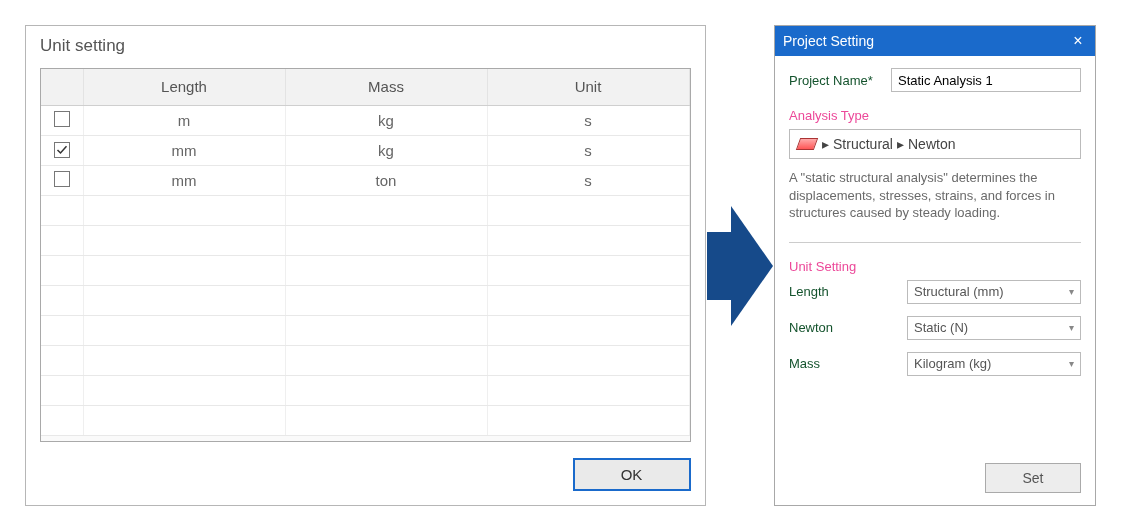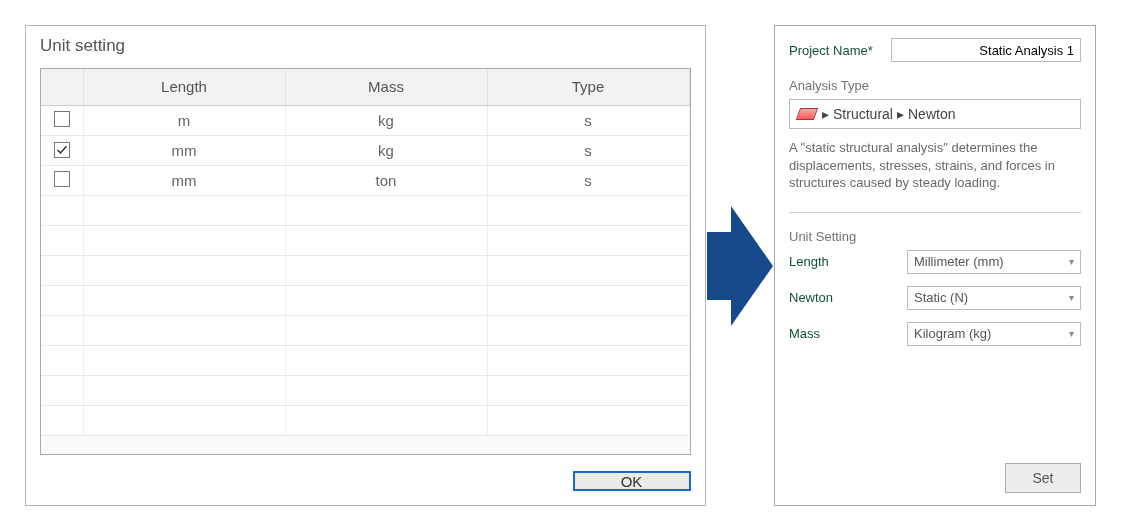--- a/index.html
+++ b/index.html
@@ -80,21 +80,21 @@
   .chkbox.checked svg { display:block; }
 
   .button-row {
     display:flex;
     justify-content: flex-end;
     gap: 16px;
     margin-top: 16px;
   }
   .btn {
     min-width: 118px;
-    height: 20px;
+    height: 33px;
     background: #eee;
     border: 1px solid #aaa;
     font-size: 15px;
     color: #333;
     display:flex; align-items:center; justify-content:center;
     cursor:pointer;
   }
   .btn.primary {
     border: 2px solid #1a6acb;
     background: #eaeaea;
@@ -165,23 +165,22 @@
     gap: 10px;
   }
   .field-label { width: 108px; color:#14532d; }
   .field-input {
     flex:1;
     border:1px solid #bbb;
     height:24px;
     padding: 0 6px;
     font-size:13px;
     background:#fff;
-    text-align:right;
-  }
-  .section-label { color:#737373; margin: 4px 0 6px 0; }
+  }
+  .section-label { color:#ec4899; margin: 4px 0 6px 0; }
 
   .analysis-box {
     border:1px solid #bbb;
     padding: 6px 8px;
     display:flex;
     align-items:center;
     gap:6px;
     font-size:14px;
     color:#444;
     background:#fff;
@@ -215,21 +214,21 @@
     color:#555;
   }
   .caret { font-size:10px; color:#888; }
 
   .set-row {
     display:flex;
     justify-content:flex-end;
     margin-top:auto;
   }
   .set-btn {
-    width: 76px; height: 30px;
+    width: 96px; height: 30px;
     border:1px solid #aaa;
     background:#ededed;
     display:flex; align-items:center; justify-content:center;
     cursor:pointer;
     font-size:14px;
   }
 </style>
 </head>
 <body>
 
@@ -237,21 +236,21 @@
 
   <div class="unit-dialog">
     <div class="unit-title">Unit setting</div>
     <div class="table-wrap">
       <table class="units">
         <thead>
           <tr>
             <th class="chkcol"></th>
             <th>Length</th>
             <th>Mass</th>
-            <th>Type</th>
+            <th>Unit</th>
           </tr>
         </thead>
         <tbody>
           <tr>
             <td class="chkcell">
               <span class="chkbox">
                 
               </span>
             </td>
             <td>m</td>
@@ -338,20 +337,24 @@
   </div>
 
   <div class="arrow-wrap">
     <div class="arrow">
       <div class="shaft"></div>
       <div class="head"></div>
     </div>
   </div>
 
   <div class="project-panel">
+    <div class="titlebar">
+      <span>Project Setting</span>
+      <span class="close">×</span>
+    </div>
     <div class="panel-body">
       <div class="field-row">
         <div class="field-label">Project Name*</div>
         <input class="field-input" value="Static Analysis 1" style="">
       </div>
 
       <div class="section-label">Analysis Type</div>
       <div class="analysis-box">
         <span class="type-icon"></span>
         <span class="crumb">
@@ -364,21 +367,21 @@
 
       <div class="desc">A "static structural analysis" determines the displacements, stresses, strains, and forces in structures caused by steady loading.</div>
 
       <div class="hr"></div>
 
       <div class="section-label">Unit Setting</div>
 
       <div class="field-row">
         <div class="field-label">Length</div>
         <div class="select">
-          <span>Millimeter (mm)</span>
+          <span>Structural (mm)</span>
           <span class="caret">▾</span>
         </div>
       </div>
       <div class="field-row">
         <div class="field-label">Newton</div>
         <div class="select">
           <span>Static (N)</span>
           <span class="caret">▾</span>
         </div>
       </div>

